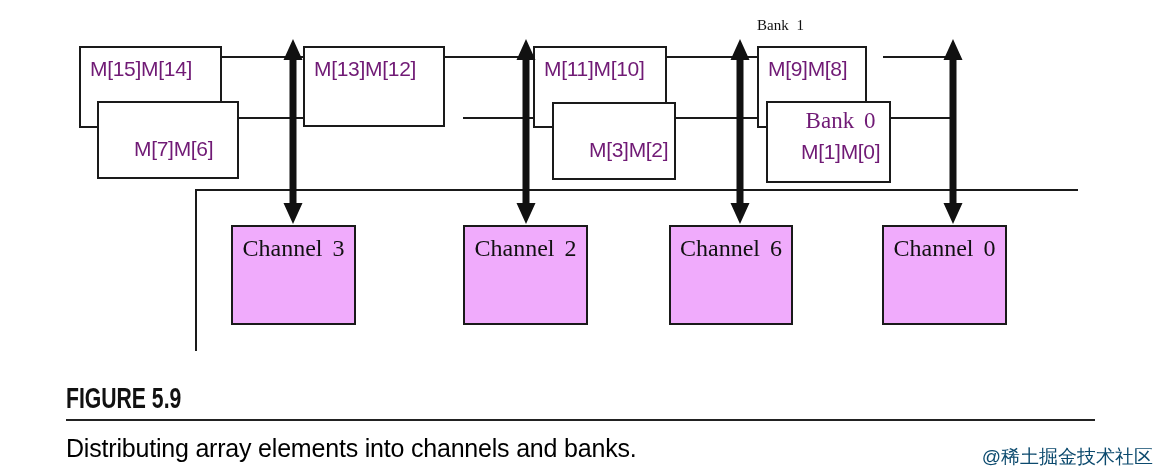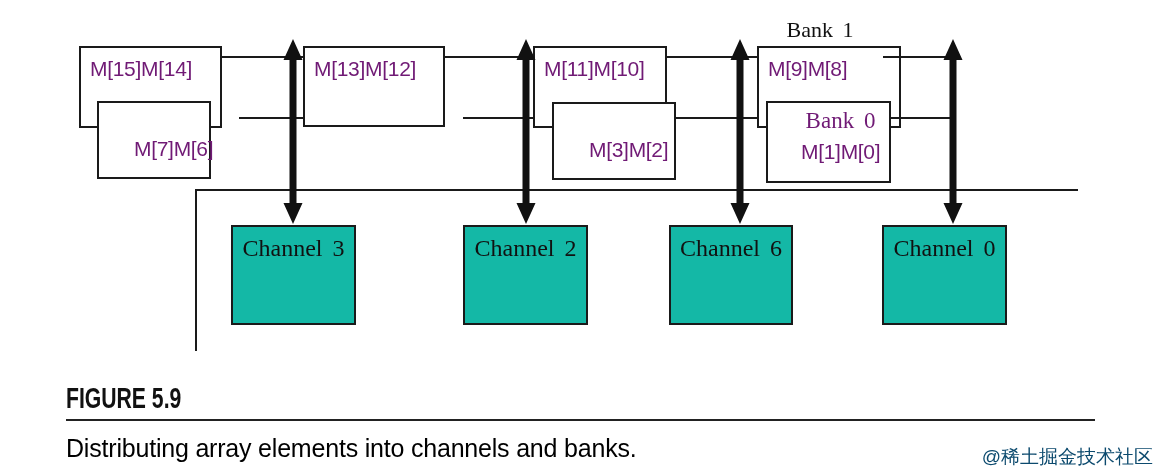--- a/index.html
+++ b/index.html
@@ -19,27 +19,27 @@
   .row1{z-index:1;}
   .row1 .mlabel{padding:10px 0 0 9px;}
   .row2{z-index:2;padding-left:24px;}
   .row2 .mlabel{padding:35px 0 0 11px;}
   .bank0-title{
     font-family:"Liberation Serif",serif;font-size:23px;line-height:1;
     text-align:center;padding-top:6px;word-spacing:4px;white-space:nowrap;
   }
   .bank0-box .mlabel{padding:9px 0 0 9px;}
   .bank1-label{
-    position:absolute;left:757px;top:17px;width:126px;text-align:center;z-index:3;
-    font-family:"Liberation Serif",serif;font-size:22px;color:#111111;
+    position:absolute;left:757px;top:17px;width:126px;text-align:left;z-index:3;
+    font-family:"Liberation Serif",serif;font-size:15px;color:#111111;
     word-spacing:4px;white-space:nowrap;
   }
   .channelbox{
     position:absolute;top:225px;width:125px;height:100px;
-    background:#14b8a6;border:2px solid #1a1a1a;box-sizing:border-box;z-index:1;
+    background:#f0abfc;border:2px solid #1a1a1a;box-sizing:border-box;z-index:1;
     text-align:center;color:#111111;
   }
   .channelbox .clabel{
     font-family:"Liberation Serif",serif;font-size:24px;line-height:1;
     padding-top:9px;word-spacing:4px;white-space:nowrap;
   }
   .wires{position:absolute;left:0;top:0;width:1162px;height:380px;z-index:5;pointer-events:none;}
   
   .figure-label{
     position:absolute;left:66px;top:384px;color:#111111;
@@ -66,27 +66,27 @@
 
   <div class="membox row1" style="left:79px;top:46px;width:143px;height:82px;">
     <div class="mlabel">M[15]M[14]</div>
   </div>
   <div class="membox row1" style="left:303px;top:46px;width:142px;height:81px;">
     <div class="mlabel">M[13]M[12]</div>
   </div>
   <div class="membox row1" style="left:533px;top:46px;width:134px;height:82px;">
     <div class="mlabel">M[11]M[10]</div>
   </div>
-  <div class="membox row1" style="left:757px;top:46px;width:144px;height:82px;">
+  <div class="membox row1" style="left:757px;top:46px;width:110px;height:82px;">
     <div class="mlabel">M[9]M[8]</div>
   </div>
 
   <div class="bank1-label">Bank 1</div>
 
-  <div class="membox row2" style="left:97px;top:101px;width:114px;height:78px;">
+  <div class="membox row2" style="left:97px;top:101px;width:142px;height:78px;">
     <div class="mlabel">M[7]M[6]</div>
   </div>
   <div class="membox row2" style="left:552px;top:102px;width:124px;height:78px;">
     <div class="mlabel">M[3]M[2]</div>
   </div>
   <div class="membox row2 bank0-box" style="left:766px;top:101px;width:125px;height:82px;">
     <div class="bank0-title">Bank 0</div>
     <div class="mlabel">M[1]M[0]</div>
   </div>
 

